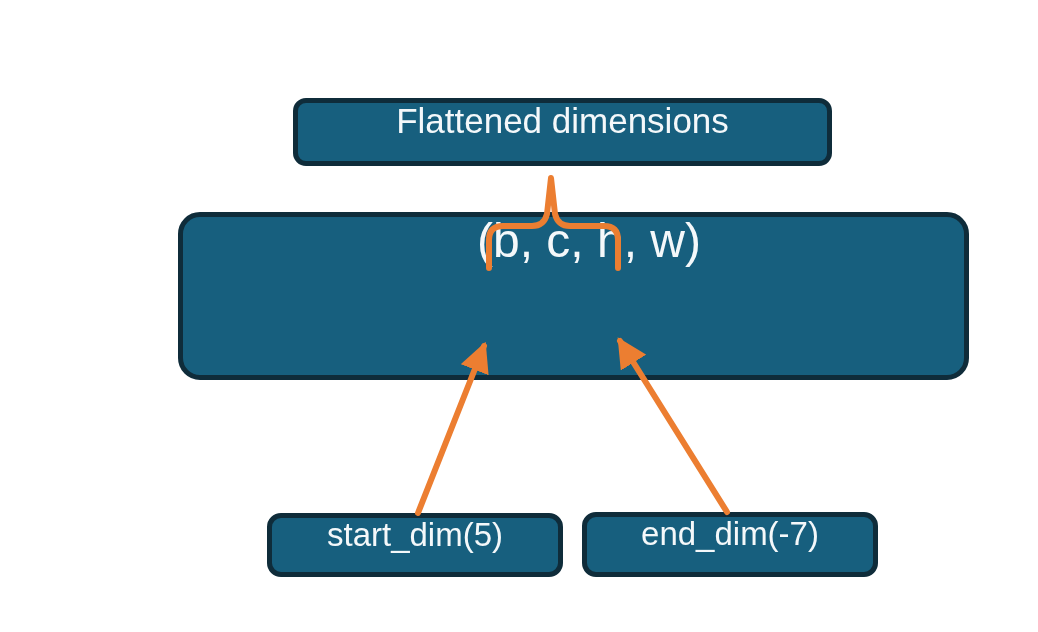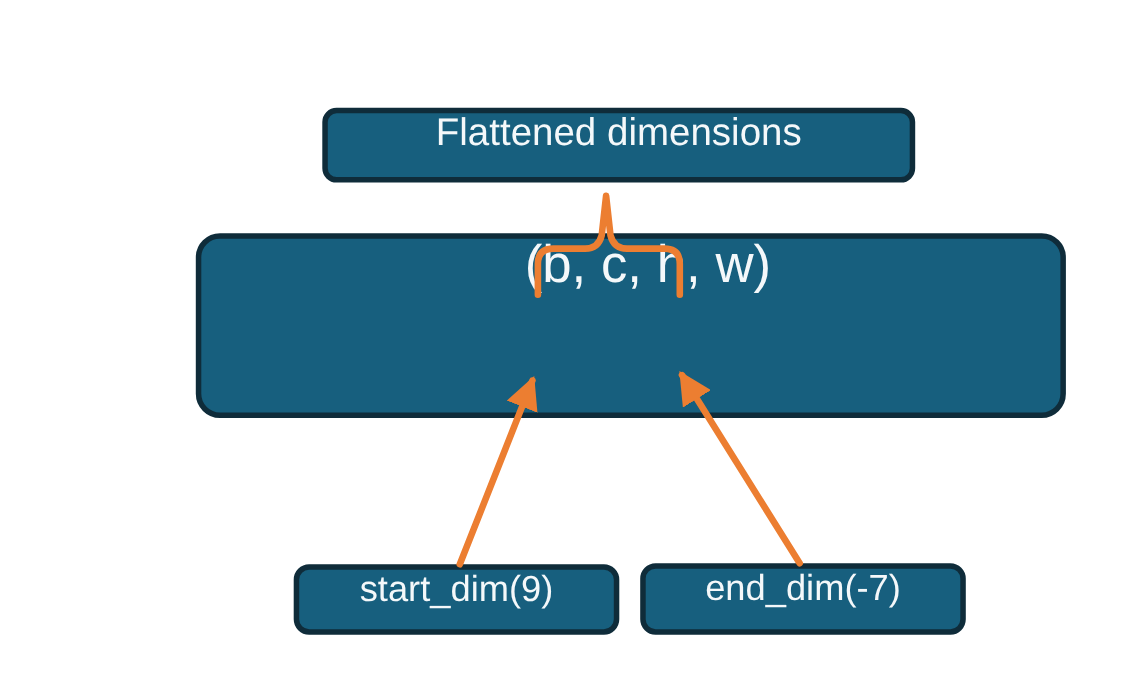--- a/index.html
+++ b/index.html
@@ -77,21 +77,21 @@
 
   <div class="node node-top">
     <span>Flattened dimensions</span>
   </div>
 
   <div class="node node-main">
     <span>(b, c, h, w)</span>
   </div>
 
   <div class="node node-small node-start">
-    <span>start_dim(9)</span>
+    <span>start_dim(5)</span>
   </div>
 
   <div class="node node-small node-end">
     <span>end_dim(-7)</span>
   </div>
 
   <svg class="overlay" viewBox="0 0 1038 632">
     <defs>
       <marker id="ah" viewBox="0 0 10 10" refX="8.5" refY="5" markerWidth="5" markerHeight="5" orient="auto-start-reverse">
         <path d="M 0 0 L 10 5 L 0 10 z" class="conn-fill"></path>

